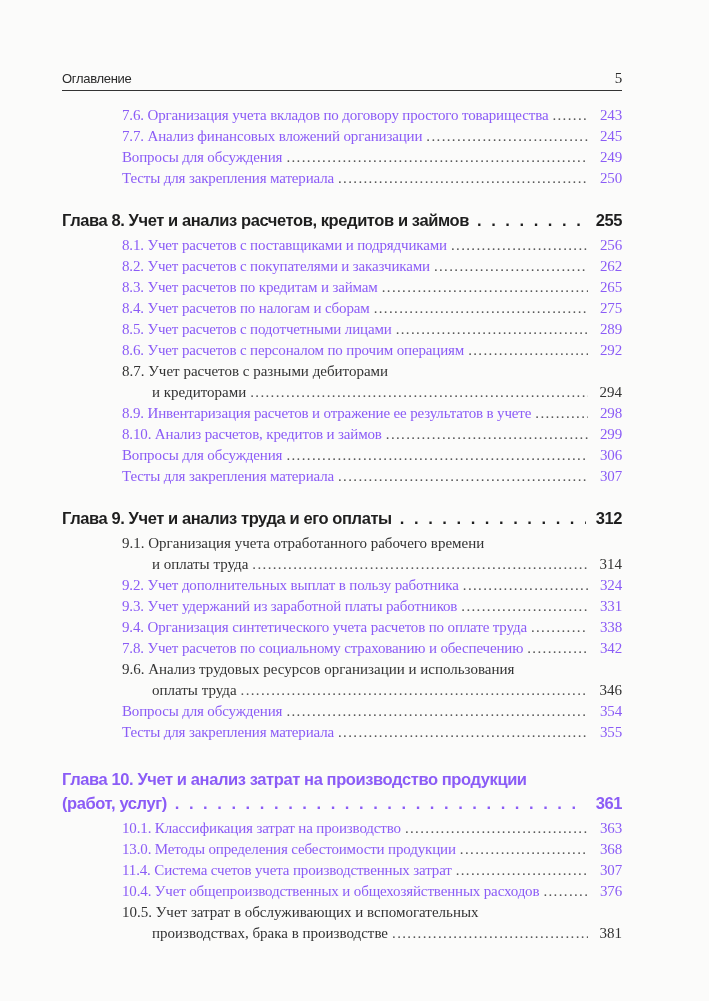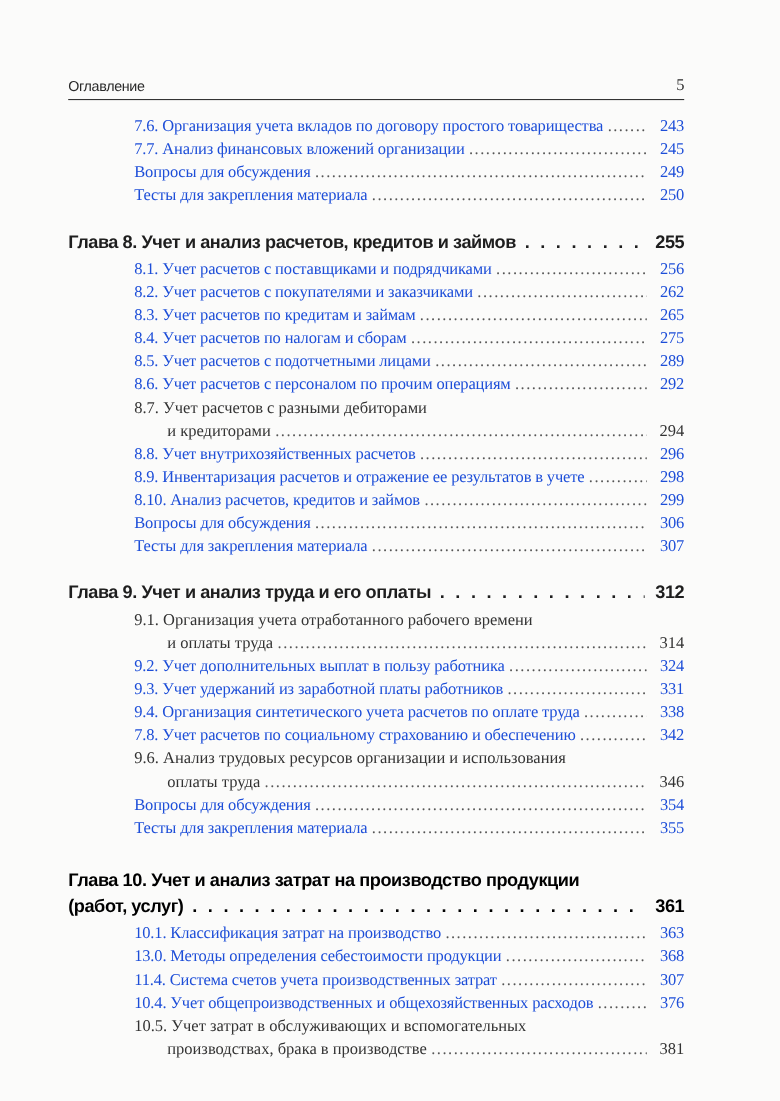--- a/index.html
+++ b/index.html
@@ -12,21 +12,21 @@
       border-bottom: 1.5px solid #333;
       font-family: "Liberation Sans", sans-serif; font-size: 13px;
       display: flex; justify-content: space-between; align-items: center;
       padding-bottom: 2px; letter-spacing: -0.3px;
     }
     .page-number { font-family: "Liberation Serif", serif; font-size: 15px; }
     .toc { position: absolute; left: 62px; top: 105px; width: 560px; }
     .entry {
       font-family: "Liberation Serif", serif; font-size: 15px; line-height: 21px;
       position: relative; padding-left: 60px; padding-right: 0;
-      display: flex; align-items: flex-end; color: #1d4ed8;
+      display: flex; align-items: flex-end; color: #8b5cf6;
       letter-spacing: -0.15px;
     }
     .entry .title { white-space: nowrap; }
     .entry .leader {
       flex: 1; overflow: hidden; white-space: nowrap; margin: 0 6px 0 4px;
       color: #555; letter-spacing: 1.5px;
     }
     .entry .leader::before {
       content: ". . . . . . . . . . . . . . . . . . . . . . . . . . . . . . . . . . . . . . . . . . . . . . . . . . . . . . . . . . . . . . . . . . . . . . . . . . . . . .";
       letter-spacing: -1.2px;
@@ -45,21 +45,21 @@
       font-family: "Liberation Sans", sans-serif; font-weight: bold; font-size: 16.5px;
       line-height: 24px; display: flex; align-items: flex-end; color: #1e1e1e;
       letter-spacing: -0.4px;
     }
     .chapter .leader { flex: 1; overflow: hidden; white-space: nowrap; margin: 0 10px 0 8px; }
     .chapter .leader::before {
       content: ". . . . . . . . . . . . . . . . . . . . . . . . . . . . . . . . . . . . . . . . . . . . . . . . . . . . .";
       letter-spacing: 2.5px;
     }
     .chapter .pg { text-align: right; }
-    .chapter-multi { font-family: "Liberation Sans", sans-serif; font-weight: bold; font-size: 16.5px; line-height: 24px; color: #000000; letter-spacing: -0.4px; }
+    .chapter-multi { font-family: "Liberation Sans", sans-serif; font-weight: bold; font-size: 16.5px; line-height: 24px; color: #8b5cf6; letter-spacing: -0.4px; }
     .chapter-multi .line2 { display: flex; align-items: flex-end; }
     .chapter-multi .leader { flex: 1; overflow: hidden; white-space: nowrap; margin: 0 10px 0 8px; }
     .chapter-multi .leader::before {
       content: ". . . . . . . . . . . . . . . . . . . . . . . . . . . . . . . . . . . . . . . . . . . . . . . . . . . . .";
       letter-spacing: 2.5px;
     }
     .gap-chapter { height: 19px; }
     .gap-small { height: 3px; }
   </style>
 </head>
@@ -133,25 +133,20 @@
     </div>
   <div class="multi">
     <div class="line1">8.7. Учет расчетов с разными дебиторами</div>
     <div class="line2">
         <span>и кредиторами</span>
         <span class="leader"></span>
         <span class="pg">294</span>
       </div>
   </div>
   <div class="entry">
-      <span class="title">8.8. Учет внутрихозяйственных расчетов</span>
-      <span class="leader"></span>
-      <span class="pg">296</span>
-    </div>
-  <div class="entry">
       <span class="title">8.9. Инвентаризация расчетов и отражение ее результатов в учете</span>
       <span class="leader"></span>
       <span class="pg">298</span>
     </div>
   <div class="entry">
       <span class="title">8.10. Анализ расчетов, кредитов и займов</span>
       <span class="leader"></span>
       <span class="pg">299</span>
     </div>
   <div class="entry">

